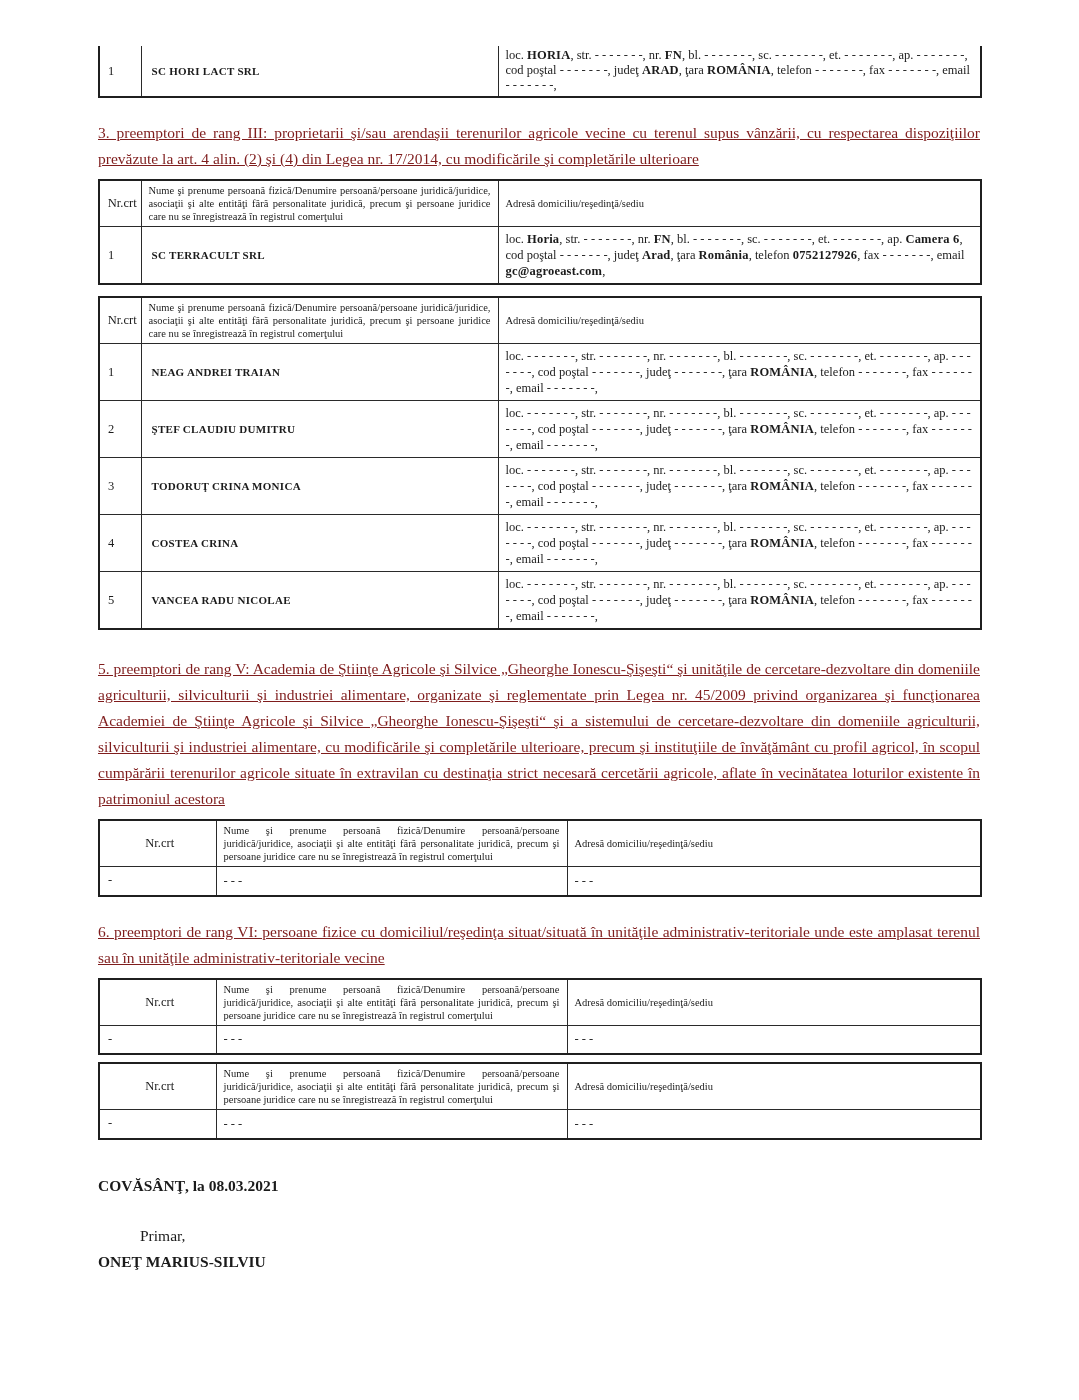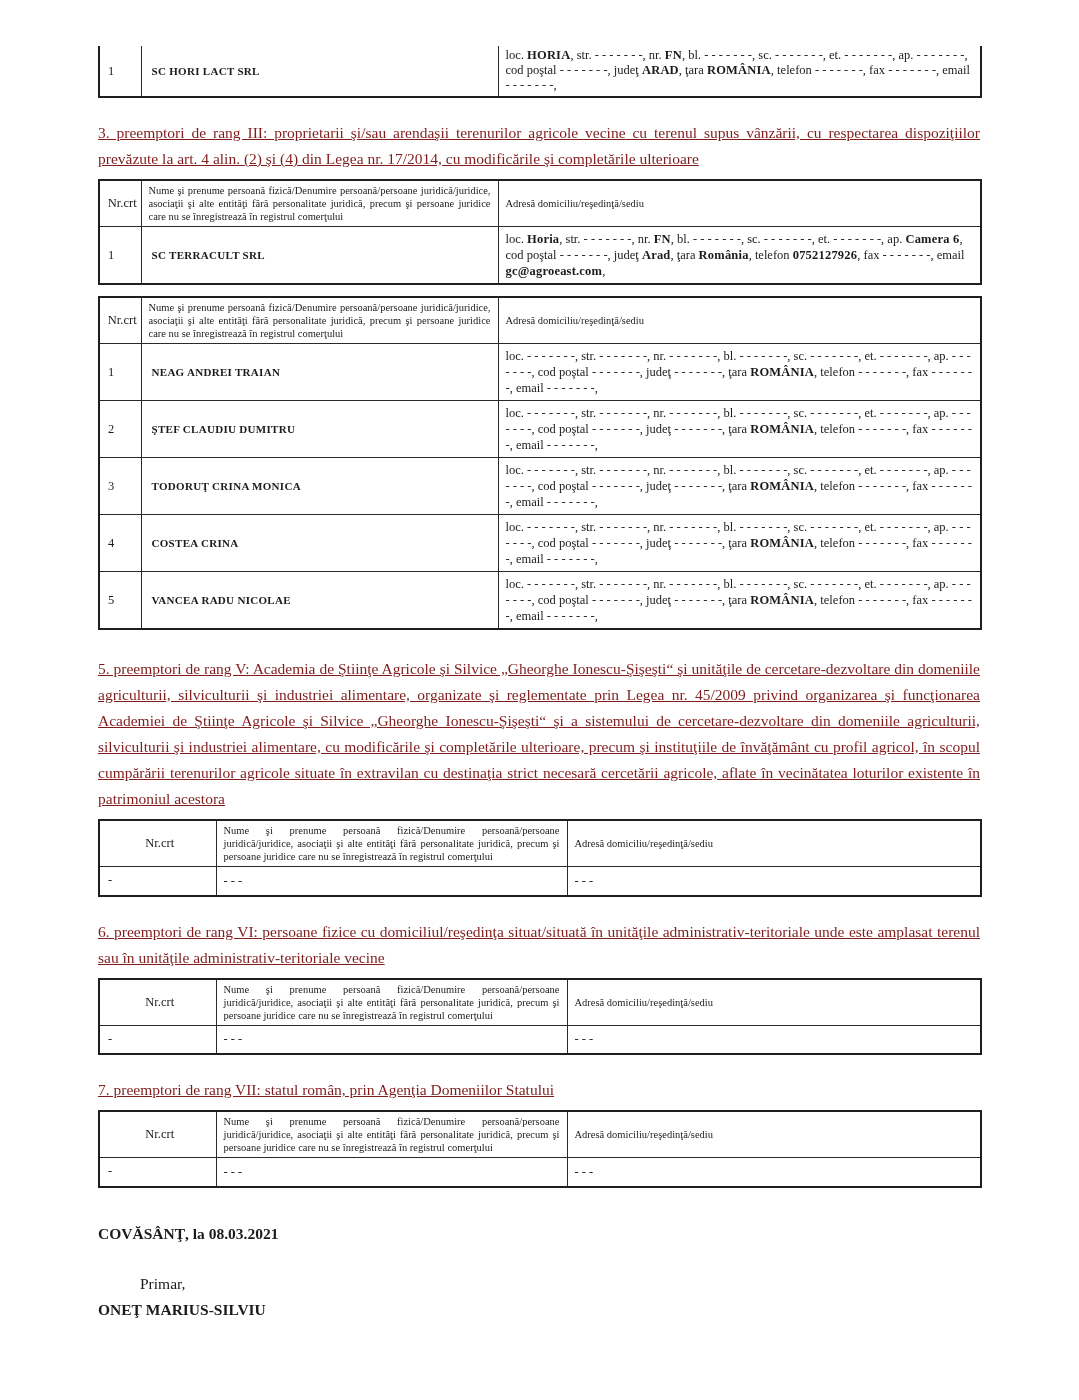--- a/index.html
+++ b/index.html
@@ -179,21 +179,20 @@
     </thead>
     <tbody>
       <tr class="blank-row">
         <td class="nr">-</td>
         <td class="addr">- - -</td>
         <td class="addr">- - -</td>
       </tr>
     </tbody>
   </table>
 
-  <div class="para mt-sec">7. preemptori de rang VII: statul român, prin Agenţia Domeniilor Statului</div>
   <table class="doc-table t-b mt-tbl">
     <colgroup>
         <col class="c1">
         <col class="c2">
         <col class="c3">
       </colgroup>
     <thead>
       <tr>
         <th class="h-nr">Nr.crt</th>
         <th class="h-name">Nume şi prenume persoană fizică/Denumire persoană/persoane juridică/juridice, asociaţii şi alte entităţi fără personalitate juridică, precum şi persoane juridice care nu se înregistrează în registrul comerţului</th>

